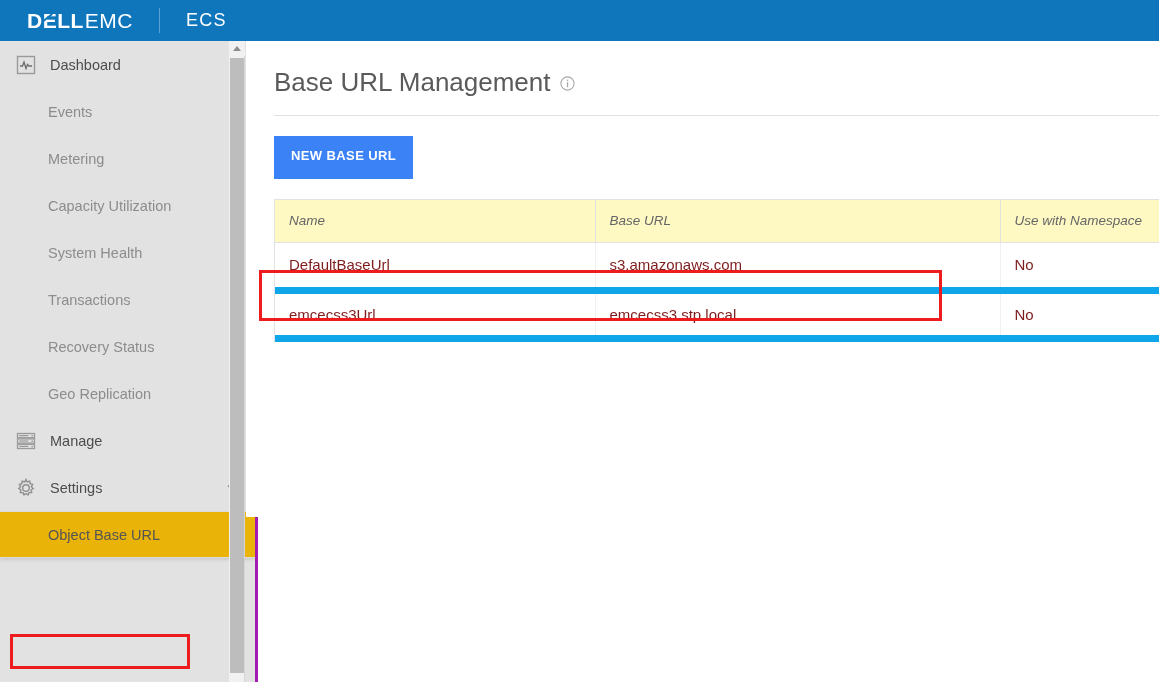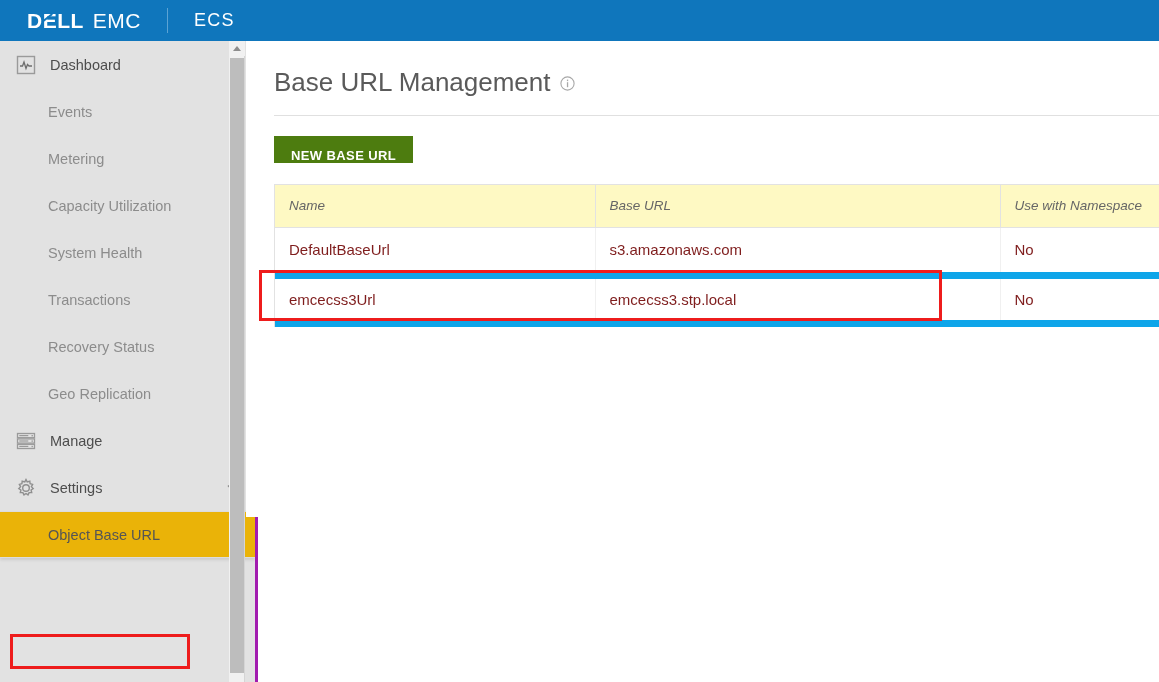--- a/index.html
+++ b/index.html
@@ -22,21 +22,21 @@
     display: flex; align-items: center; height: 41px;
     padding-left: 27px;
   }
   .logo-dell {
     color: #ffffff; font-size: 21px; font-weight: bold;
     letter-spacing: 0.5px; line-height: 1;
     display: inline-flex; align-items: center;
   }
   .logo-emc {
     color: #ffffff; font-size: 21px; font-weight: 300;
-    letter-spacing: 0.5px; line-height: 1; margin-left: 9px;
+    letter-spacing: 0.5px; line-height: 1; margin-left: 1px;
   }
   .logo-slash {
     position: relative; display: inline-block;
   }
   .logo-slash:after {
     content: ""; position: absolute;
     left: -1px; top: 52%; width: 13px; height: 2px;
     background: #0f76bc;
     transform: rotate(-38deg); transform-origin: left center;
   }
@@ -125,23 +125,23 @@
     font-size: 26px; font-weight: 400; color: #5a5a5a;
   }
   .info-icon { margin-left: 9px; margin-top: 6px; }
   .title-rule {
     margin-top: 17px; margin-left: 28px;
     width: 885px; height: 1px; background: #e0e0e0;
   }
   .btn-row { padding-top: 20px; padding-left: 28px; }
   .btn-primary {
     display: inline-block;
-    background: #4d7c0f; color: #ffffff;
+    background: #3b82f6; color: #ffffff;
     font-size: 13px; font-weight: bold; letter-spacing: 0.4px;
-    padding: 12px 17px 0 17px;
+    padding: 12px 17px 16px 17px;
     border: none; cursor: pointer;
     font-family: "Liberation Sans", sans-serif;
   }
 
   
   .table-wrap {
     margin-top: 20px; margin-left: 28px;
     width: 913px;
     border-top: 1px solid #e2e2e2;
     border-left: 1px solid #e2e2e2;

